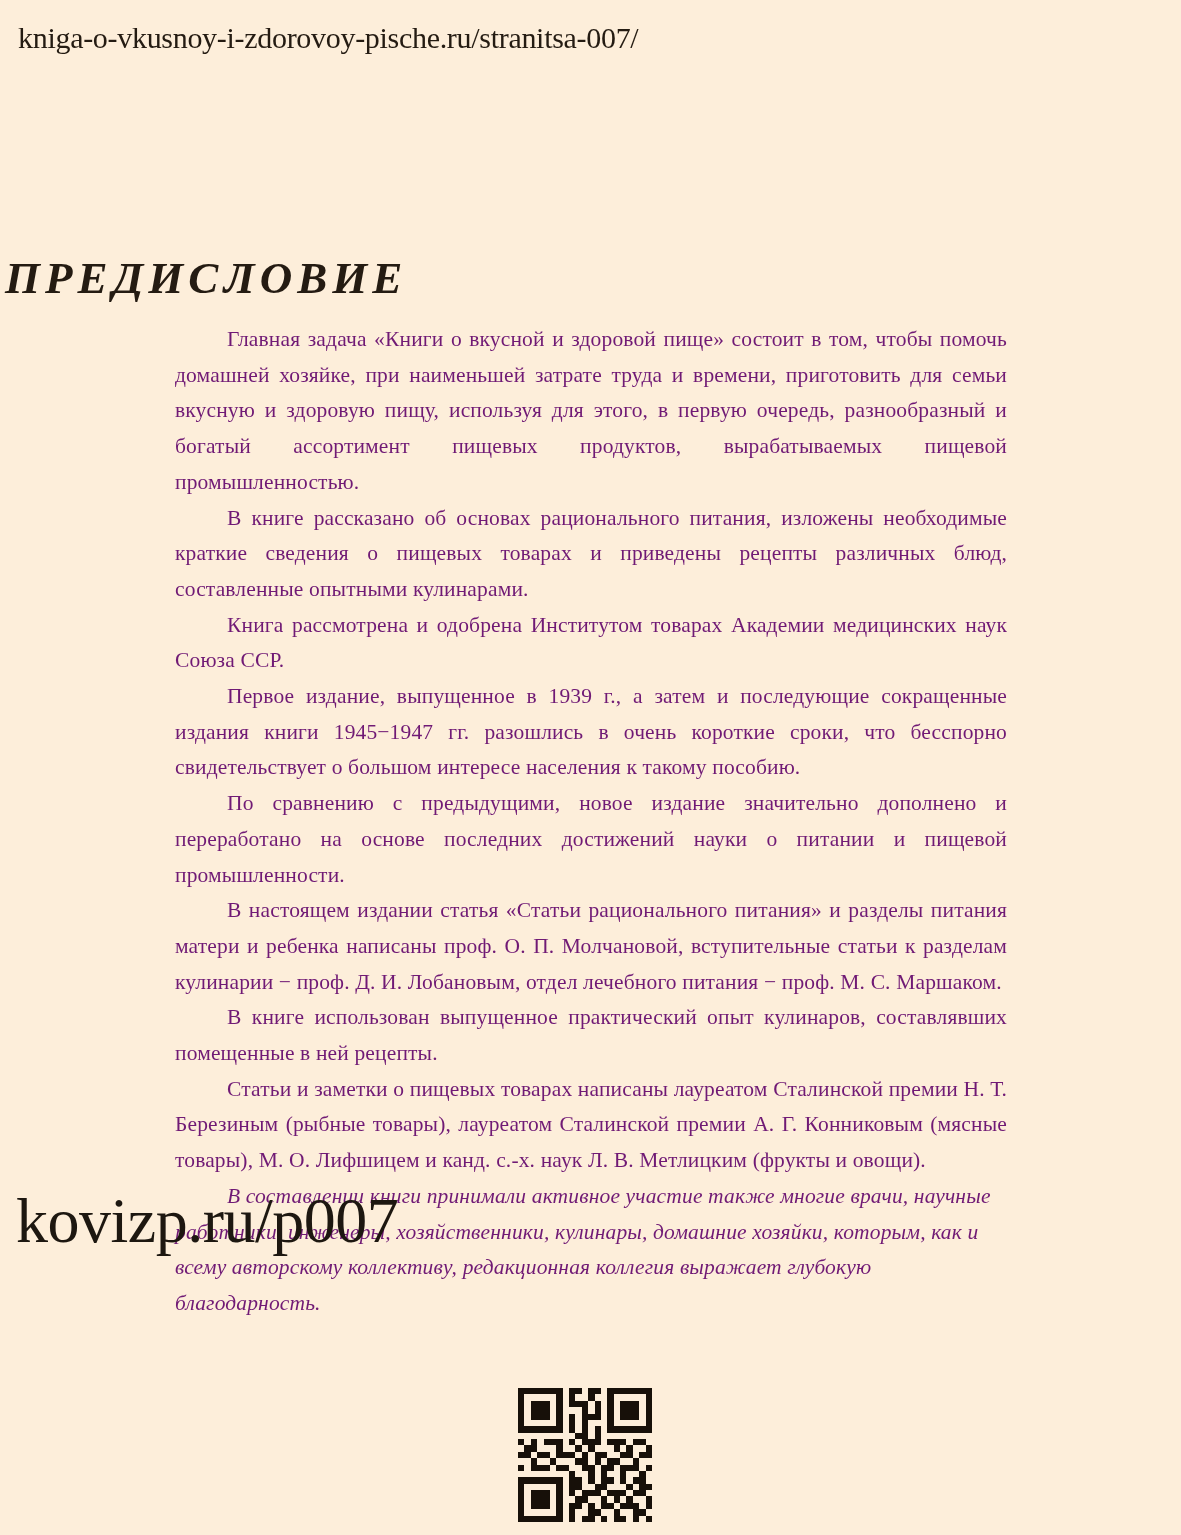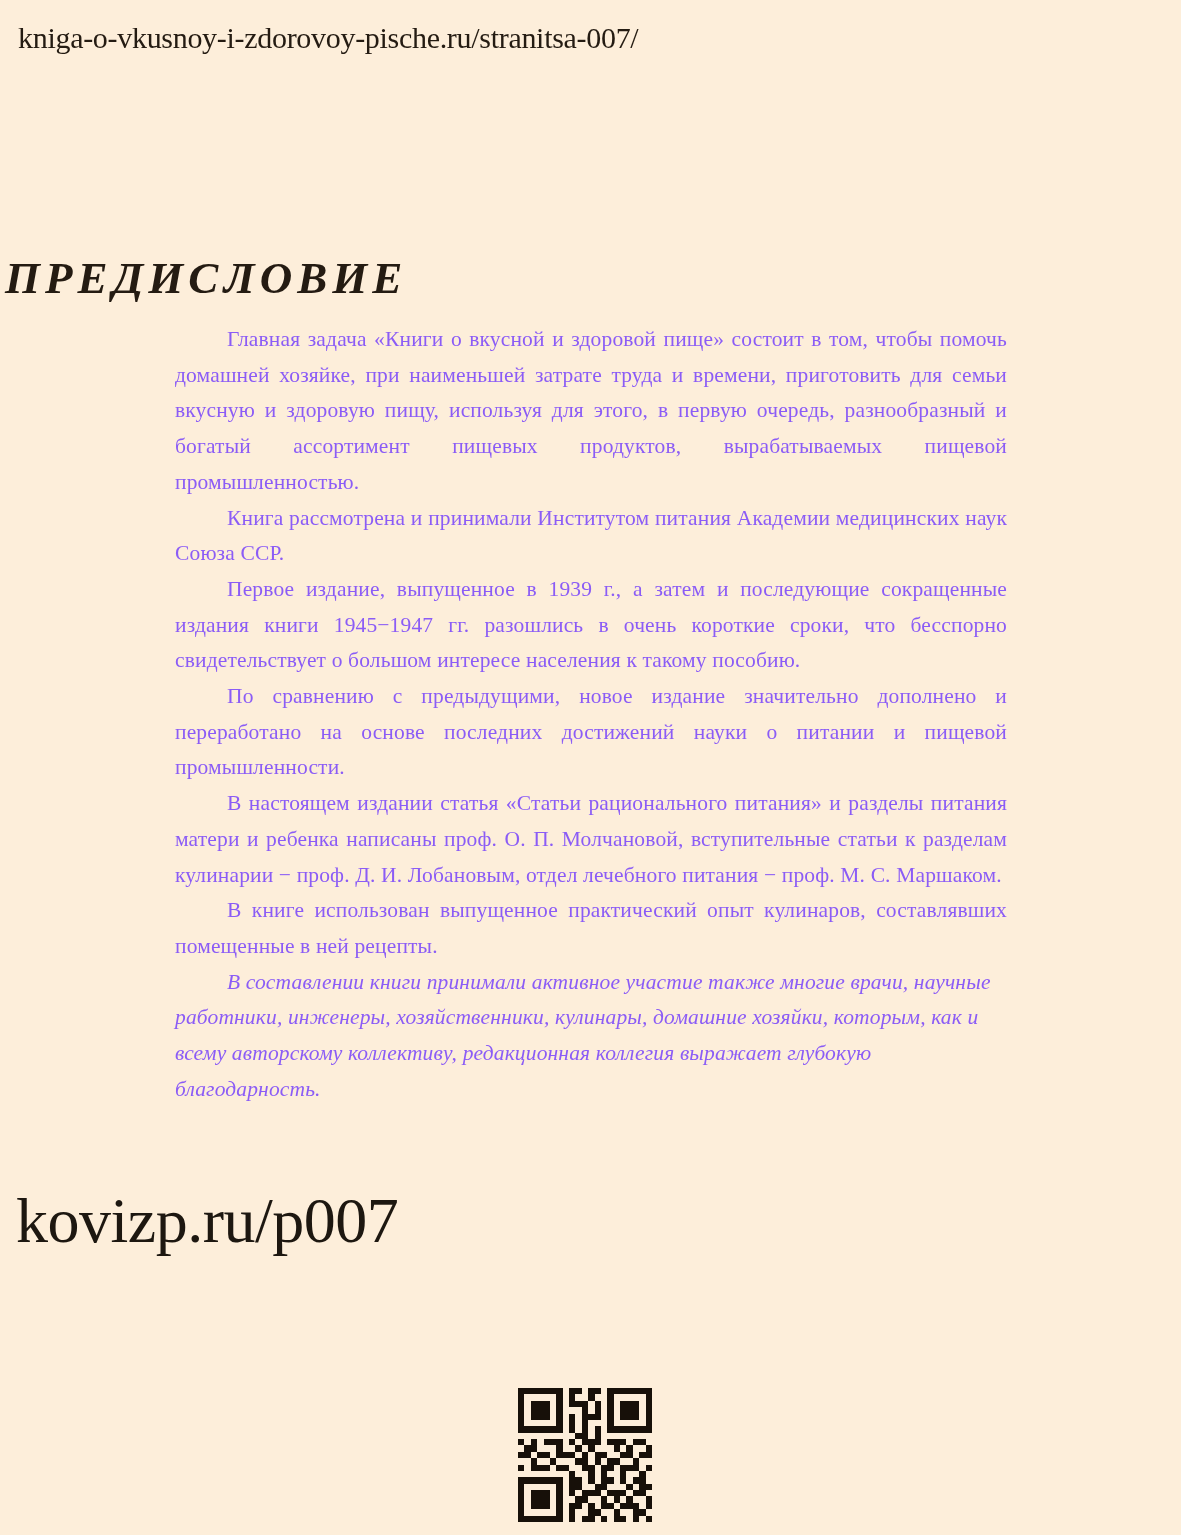--- a/index.html
+++ b/index.html
@@ -59,21 +59,21 @@
     width: 832px;
   }
   .body-text p {
     margin: 0;
     text-indent: 52px;
     text-align: justify;
     text-justify: inter-word;
     font-size: 21.5px;
     line-height: 35.7px;
     letter-spacing: 0.15px;
-    color: #8b5cf6;
+    color: #701a75;
     hyphens: manual;
   }
   .body-text p:last-child {
     text-align: left;
     font-style: italic;
   }
 
   
   .footer-url {
     position: absolute;
@@ -106,25 +106,27 @@
 <body>
 
 <div class="page">
 
   <div class="header-url">kniga-o-vkusnoy-i-zdorovoy-pische.ru/stranitsa-007/</div>
 
   <h1 class="doc-title">ПРЕДИСЛОВИЕ</h1>
 
   <div class="body-text">
     <p>Главная задача «Книги о вкусной и здоровой пище» состоит в том, чтобы помочь домашней хозяйке, при наименьшей затрате труда и времени, приготовить для семьи вкусную и здоровую пищу, используя для этого, в первую очередь, разнообразный и богатый ассортимент пищевых продуктов, вырабатываемых пищевой промышленностью.</p>
-    <p>Книга рассмотрена и принимали Институтом питания Академии медицинских наук Союза ССР.</p>
+    <p>В книге рассказано об основах рационального питания, изложены необходимые краткие сведения о пищевых товарах и приведены рецепты различных блюд, составленные опытными кулинарами.</p>
+    <p>Книга рассмотрена и одобрена Институтом товарах Академии медицинских наук Союза ССР.</p>
     <p>Первое издание, выпущенное в 1939 г., а затем и последующие сокращенные издания книги 1945−1947 гг. разошлись в очень короткие сроки, что бесспорно свидетельствует о большом интересе населения к такому пособию.</p>
     <p>По сравнению с предыдущими, новое издание значительно дополнено и переработано на основе последних достижений науки о питании и пищевой промышленности.</p>
     <p>В настоящем издании статья «Статьи рационального питания» и разделы питания матери и ребенка написаны проф. О. П. Молчановой, вступительные статьи к разделам кулинарии − проф. Д. И. Лобановым, отдел лечебного питания − проф. М. С. Маршаком.</p>
     <p>В книге использован выпущенное практический опыт кулинаров, составлявших помещенные в ней рецепты.</p>
+    <p>Статьи и заметки о пищевых товарах написаны лауреатом Сталинской премии Н. Т. Березиным (рыбные товары), лауреатом Сталинской премии А. Г. Конниковым (мясные товары), М. О. Лифшицем и канд. с.-х. наук Л. В. Метлицким (фрукты и овощи).</p>
     <p>В составлении книги принимали активное участие также многие врачи, научные работники, инженеры, хозяйственники, кулинары, домашние хозяйки, которым, как и всему авторскому коллективу, редакционная коллегия выражает глубокую благодарность.</p>
   </div>
 
   <div class="footer-url">kovizp.ru/p007</div>
 
   <div class="qr-wrap">
     <svg id="qr-svg" viewBox="0 0 21 21" xmlns="http://www.w3.org/2000/svg">
         <rect x="0" y="0" width="21" height="21" fill="#fdeeda"></rect>
         <rect x="0" y="0" width="1" height="1" fill="#171009"></rect>
         <rect x="1" y="0" width="1" height="1" fill="#171009"></rect>

